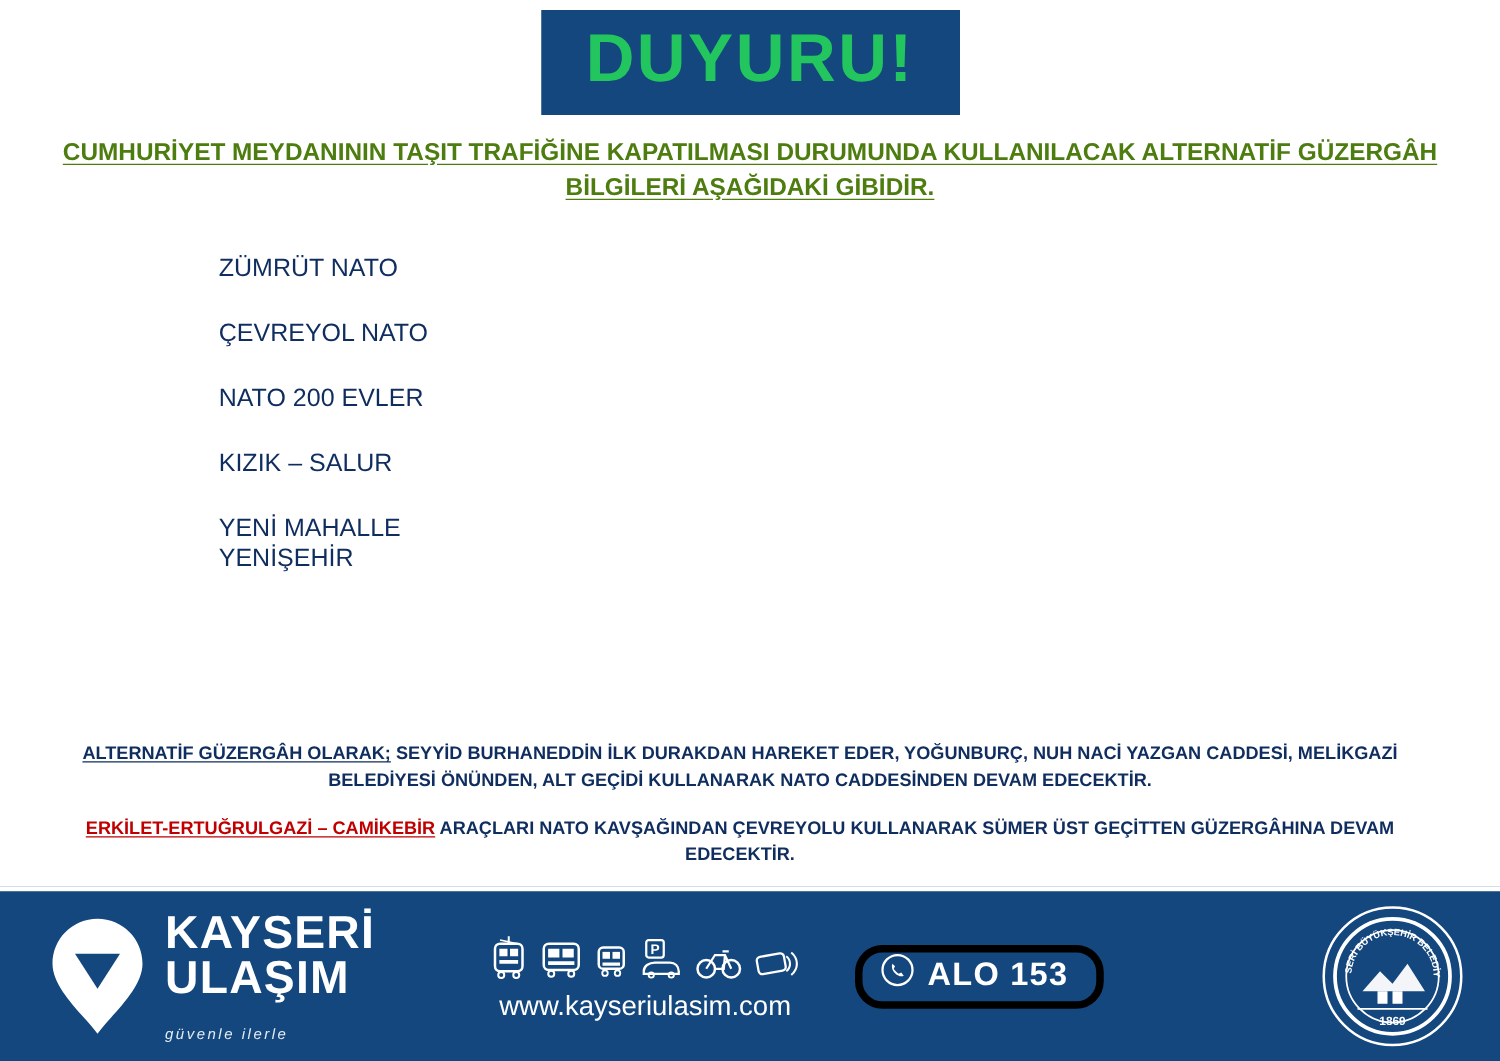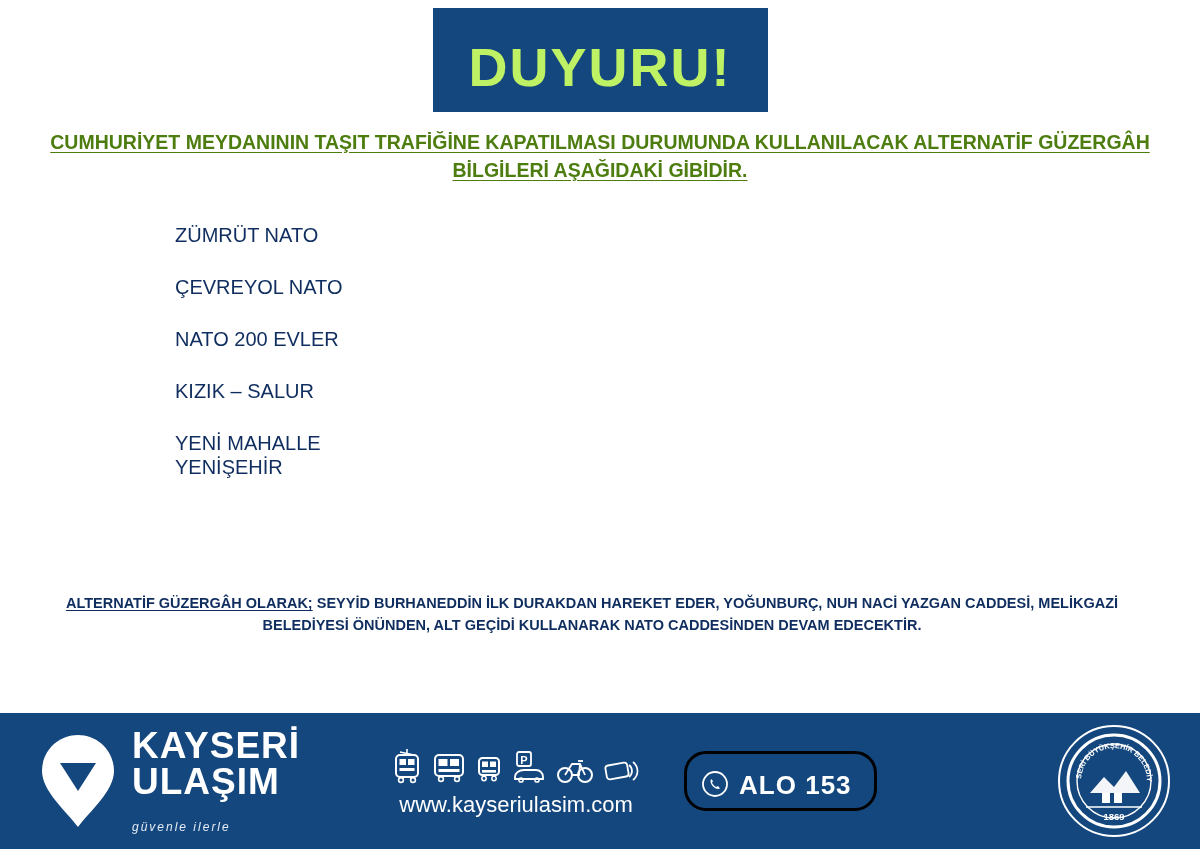--- a/index.html
+++ b/index.html
@@ -17,26 +17,26 @@
 
   
   .announce-wrap {
     width: 100%;
     display: flex;
     justify-content: center;
     padding-top: 8px;
   }
   .announce-box {
     background: #14477d;
-    color: #bef264;
+    color: #22c55e;
     font-size: 54px;
     font-weight: bold;
     letter-spacing: 2px;
     line-height: 1;
-    padding: 32px 36px 18px 36px;
+    padding: 12px 36px 18px 36px;
   }
 
   
   .subtitle {
     margin: 16px auto 0 auto;
     width: 1120px;
     text-align: center;
     font-size: 19.5px;
     font-weight: bold;
     line-height: 1.45;
@@ -157,25 +157,25 @@
   .site-url {
     color: #ffffff;
     font-size: 22px;
     font-weight: normal;
   }
 
   
   .alo {
     margin-left: 44px;
     display: flex;
-    align-items: flex-start;
+    align-items: flex-end;
     gap: 10px;
-    border: 3px solid #000000;
+    border: 6px solid #000000;
     border-radius: 22px;
-    padding: 16px 22px 6px 14px;
+    padding: 0 22px 6px 14px;
   }
   .alo .txt {
     color: #ffffff;
     font-size: 26px;
     font-weight: bold;
     letter-spacing: 1px;
   }
 
   
   .seal {
@@ -202,20 +202,23 @@
     <div class="route-item">NATO 200 EVLER</div>
     <div class="route-item">KIZIK – SALUR</div>
     <div class="route-item">YENİ MAHALLE
 YENİŞEHİR</div>
   </div>
 </div>
 
 <div class="notes">
   <div class="note note-1">
     <span class="lead">ALTERNATİF GÜZERGÂH OLARAK;</span><span> SEYYİD BURHANEDDİN İLK DURAKDAN HAREKET EDER, YOĞUNBURÇ, NUH NACİ YAZGAN CADDESİ, MELİKGAZİ BELEDİYESİ ÖNÜNDEN, ALT GEÇİDİ KULLANARAK NATO CADDESİNDEN DEVAM EDECEKTİR.</span>
+  </div>
+  <div class="note note-2">
+    <span class="lead-red">ERKİLET-ERTUĞRULGAZİ – CAMİKEBİR</span><span> ARAÇLARI NATO KAVŞAĞINDAN ÇEVREYOLU KULLANARAK SÜMER ÜST GEÇİTTEN GÜZERGÂHINA DEVAM EDECEKTİR.</span>
   </div>
 </div>
 
 <div class="footer">
   <div class="footer-inner">
 
     <div class="brand">
       <div class="pin">
         <svg width="76" height="96" viewBox="0 0 76 96" aria-hidden="true">
           <path d="M38 2 C18 2 2 18 2 38 C2 58 26 78 38 94 C50 78 74 58 74 38 C74 18 58 2 38 2 Z" fill="#ffffff"></path>

